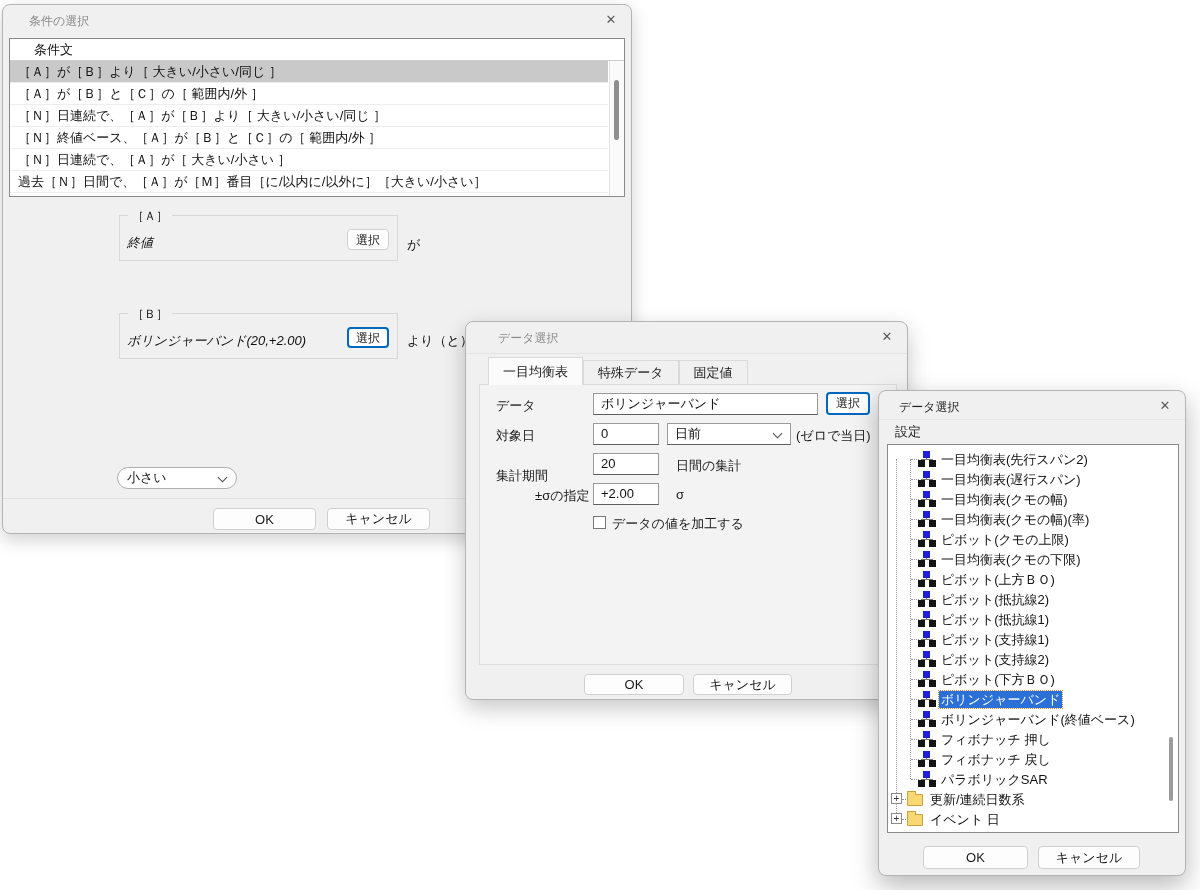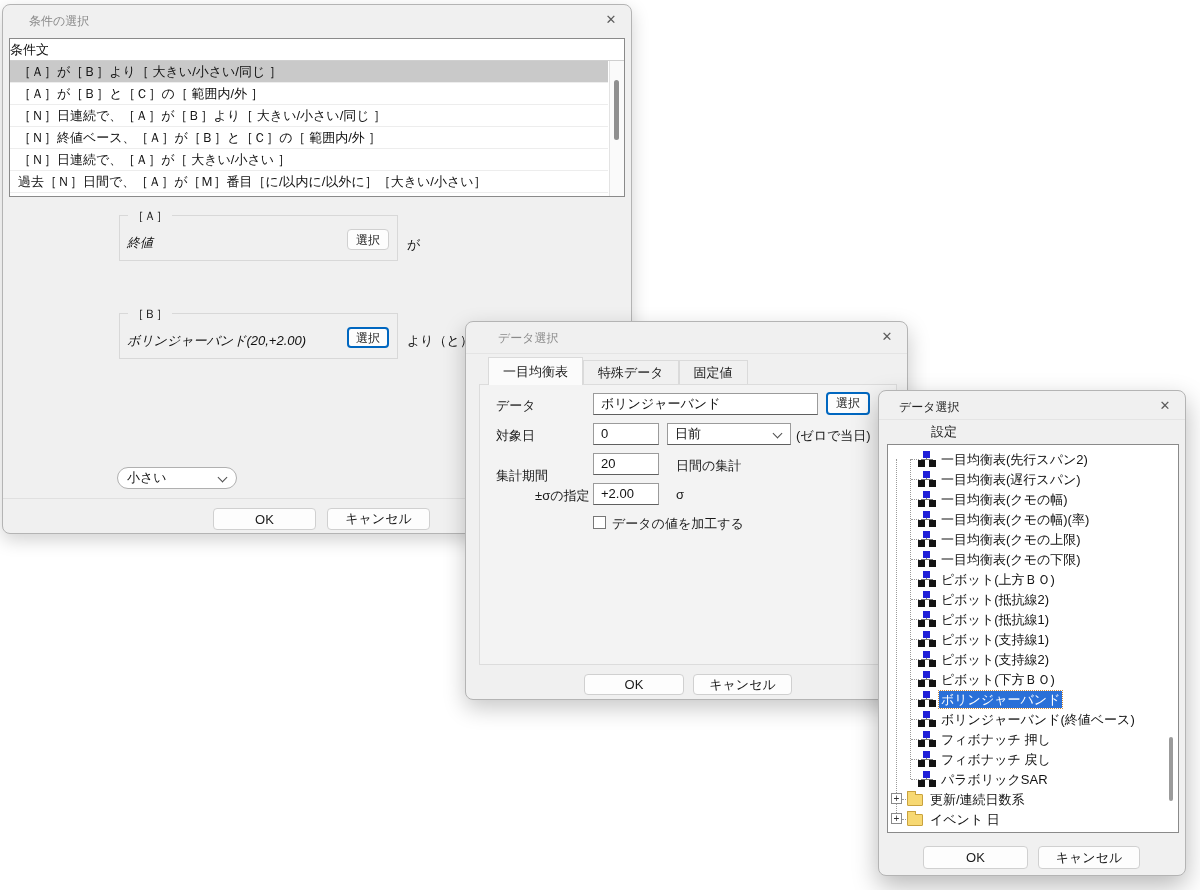--- a/index.html
+++ b/index.html
@@ -15,21 +15,21 @@
     line-height:20px; font-size:13px; color:#5c5c5c; cursor:default; }
   .btn { position:absolute; background:#fdfdfd; border:1px solid #d0d0d0; border-radius:4px;
     font-size:13px; color:#1a1a1a; text-align:center; }
   .btn-sm { font-size:12px; }
   .btn-focus { border:2px solid #0067c0; }
 
   
   #dlg-cond { left:2px; top:4px; width:630px; height:530px; box-shadow:0 6px 18px rgba(0,0,0,.18); z-index:1; }
   #cond-list { position:absolute; left:6px; top:33px; width:616px; height:159px;
     background:#fff; border:1px solid #8a8a8a; overflow:hidden; }
-  #cond-header { height:22px; line-height:21px; padding-left:0; font-size:13px; color:#111;
+  #cond-header { height:22px; line-height:21px; padding-left:24px; font-size:13px; color:#111;
     border-bottom:1px solid #cfcfcf; background:#fff; }
   .lrow { width:calc(100% - 16px); height:22px; line-height:21px; padding-left:8px; font-size:13px;
     color:#111; border-bottom:1px solid #ededed; background:#fff; white-space:nowrap; overflow:hidden; }
   .lrow.sel { background:#c9c9c9; }
   #cond-scroll { position:absolute; right:0; top:22px; bottom:0; width:15px; background:#fafafa;
     border-left:1px solid #e3e3e3; }
   #cond-thumb { position:absolute; right:5px; top:19px; width:5px; height:60px; background:#8f8f8f; border-radius:2.5px; }
   .groupbox { position:absolute; left:116px; width:279px; height:46px; border:1px solid #d8d8d8; }
   .groupbox .glabel { position:absolute; left:8px; top:-8px; background:#f0f0f0; padding:0 4px;
     font-size:12px; color:#1a1a1a; }
@@ -55,21 +55,21 @@
   .field { position:absolute; background:#fff; border:1px solid #9b9b9b; border-bottom-color:#5f5f5f;
     font-size:13px; color:#111; line-height:20px; padding-left:7px; height:22px; }
   .fsuffix { position:absolute; font-size:13px; color:#1a1a1a; }
   #chk { position:absolute; left:127px; top:194px; width:13px; height:13px; background:#fff; border:1px solid #777; }
   #chk-label { position:absolute; left:146px; top:193px; font-size:13px; color:#1a1a1a; }
 
   
   #dlg-tree { left:878px; top:390px; width:308px; height:486px; box-shadow:0 10px 26px rgba(0,0,0,.28); z-index:3; }
   #dlg-tree .title { color:#222222; }
   #dlg-tree .tsep { position:absolute; left:0; right:0; top:28px; border-top:1px solid #e4e4e4; }
-  #menu-settei { position:absolute; left:12px; top:31px; font-size:13px; color:#1a1a1a; padding:1px 4px;margin-left:36px; }
+  #menu-settei { position:absolute; left:12px; top:31px; font-size:13px; color:#1a1a1a; padding:1px 4px; }
   #tree { position:absolute; left:8px; top:53px; width:292px; height:389px; background:#fff;
     border:1px solid #8a8a8a; overflow:hidden; }
   .vline1 { position:absolute; left:8px; top:14px; height:360px; border-left:1px dotted #9a9a9a; }
   .vline2 { position:absolute; left:22px; top:14px; height:320px; border-left:1px dotted #9a9a9a; }
   #tree-rows { position:absolute; left:0; top:4px; right:16px; }
   .trow { position:relative; height:20px; display:flex; align-items:center; white-space:nowrap; }
   .trow.leaf { padding-left:30px; }
   .trow.leaf::before { content:''; position:absolute; left:23px; top:10px; width:8px; border-top:1px dotted #9a9a9a; }
   .trow.folder { padding-left:19px; }
   .trow.folder::before { content:''; position:absolute; left:14px; top:10px; width:6px; border-top:1px dotted #9a9a9a; }
@@ -234,21 +234,21 @@
             <span class="tlabel">一目均衡表(クモの幅)(率)</span>
           </div>
           <div class="trow leaf">
             <span class="charticon">
               <i class="hl"></i>
               <i class="vl"></i>
               <i class="sq b"></i>
               <i class="sq k1"></i>
               <i class="sq k2"></i>
             </span>
-            <span class="tlabel">一目均衡表(クモの上限)</span>
+            <span class="tlabel">ピボット(クモの上限)</span>
           </div>
           <div class="trow leaf">
             <span class="charticon">
               <i class="hl"></i>
               <i class="vl"></i>
               <i class="sq b"></i>
               <i class="sq k1"></i>
               <i class="sq k2"></i>
             </span>
             <span class="tlabel">一目均衡表(クモの下限)</span>

